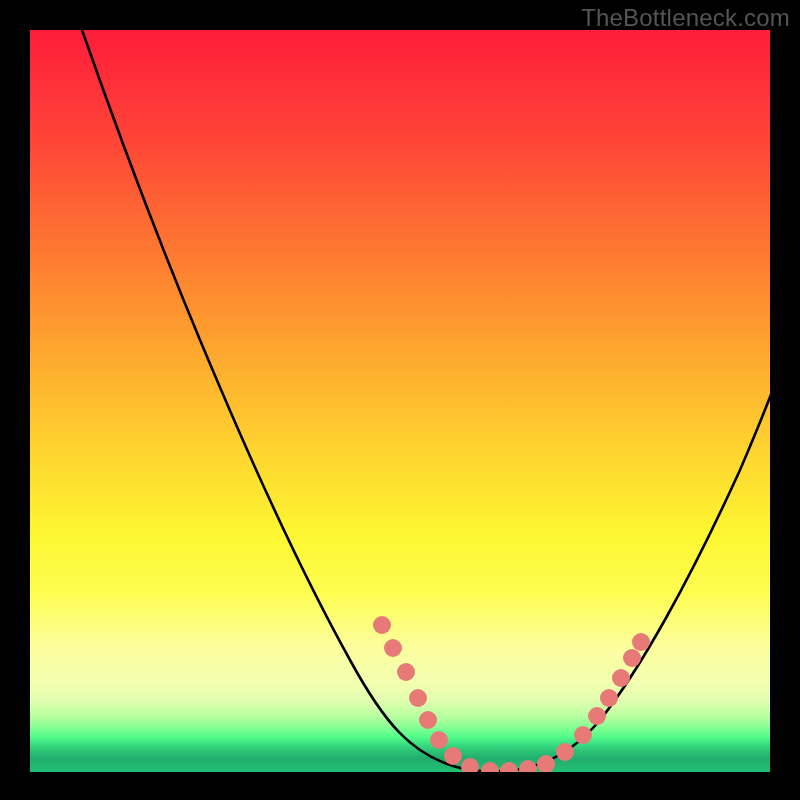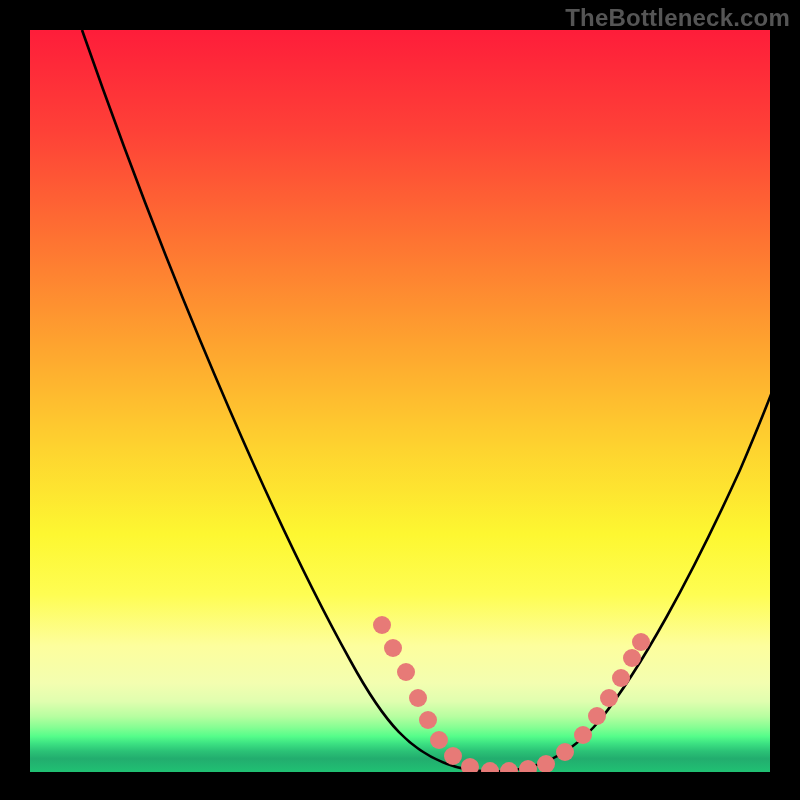--- a/index.html
+++ b/index.html
@@ -11,21 +11,21 @@
   .container {
     width: 800px;
     height: 800px;
     position: relative;
   }
   .watermark {
     position: absolute;
     top: 4px;
     right: 10px;
     font-size: 24px;
-    font-weight: bold;
+    font-weight: normal;
     color: #555555;
     font-family: Arial, sans-serif;
     letter-spacing: 0.2px;
   }
   svg {
     display: block;
   }
 </style>
 </head>
 <body>

